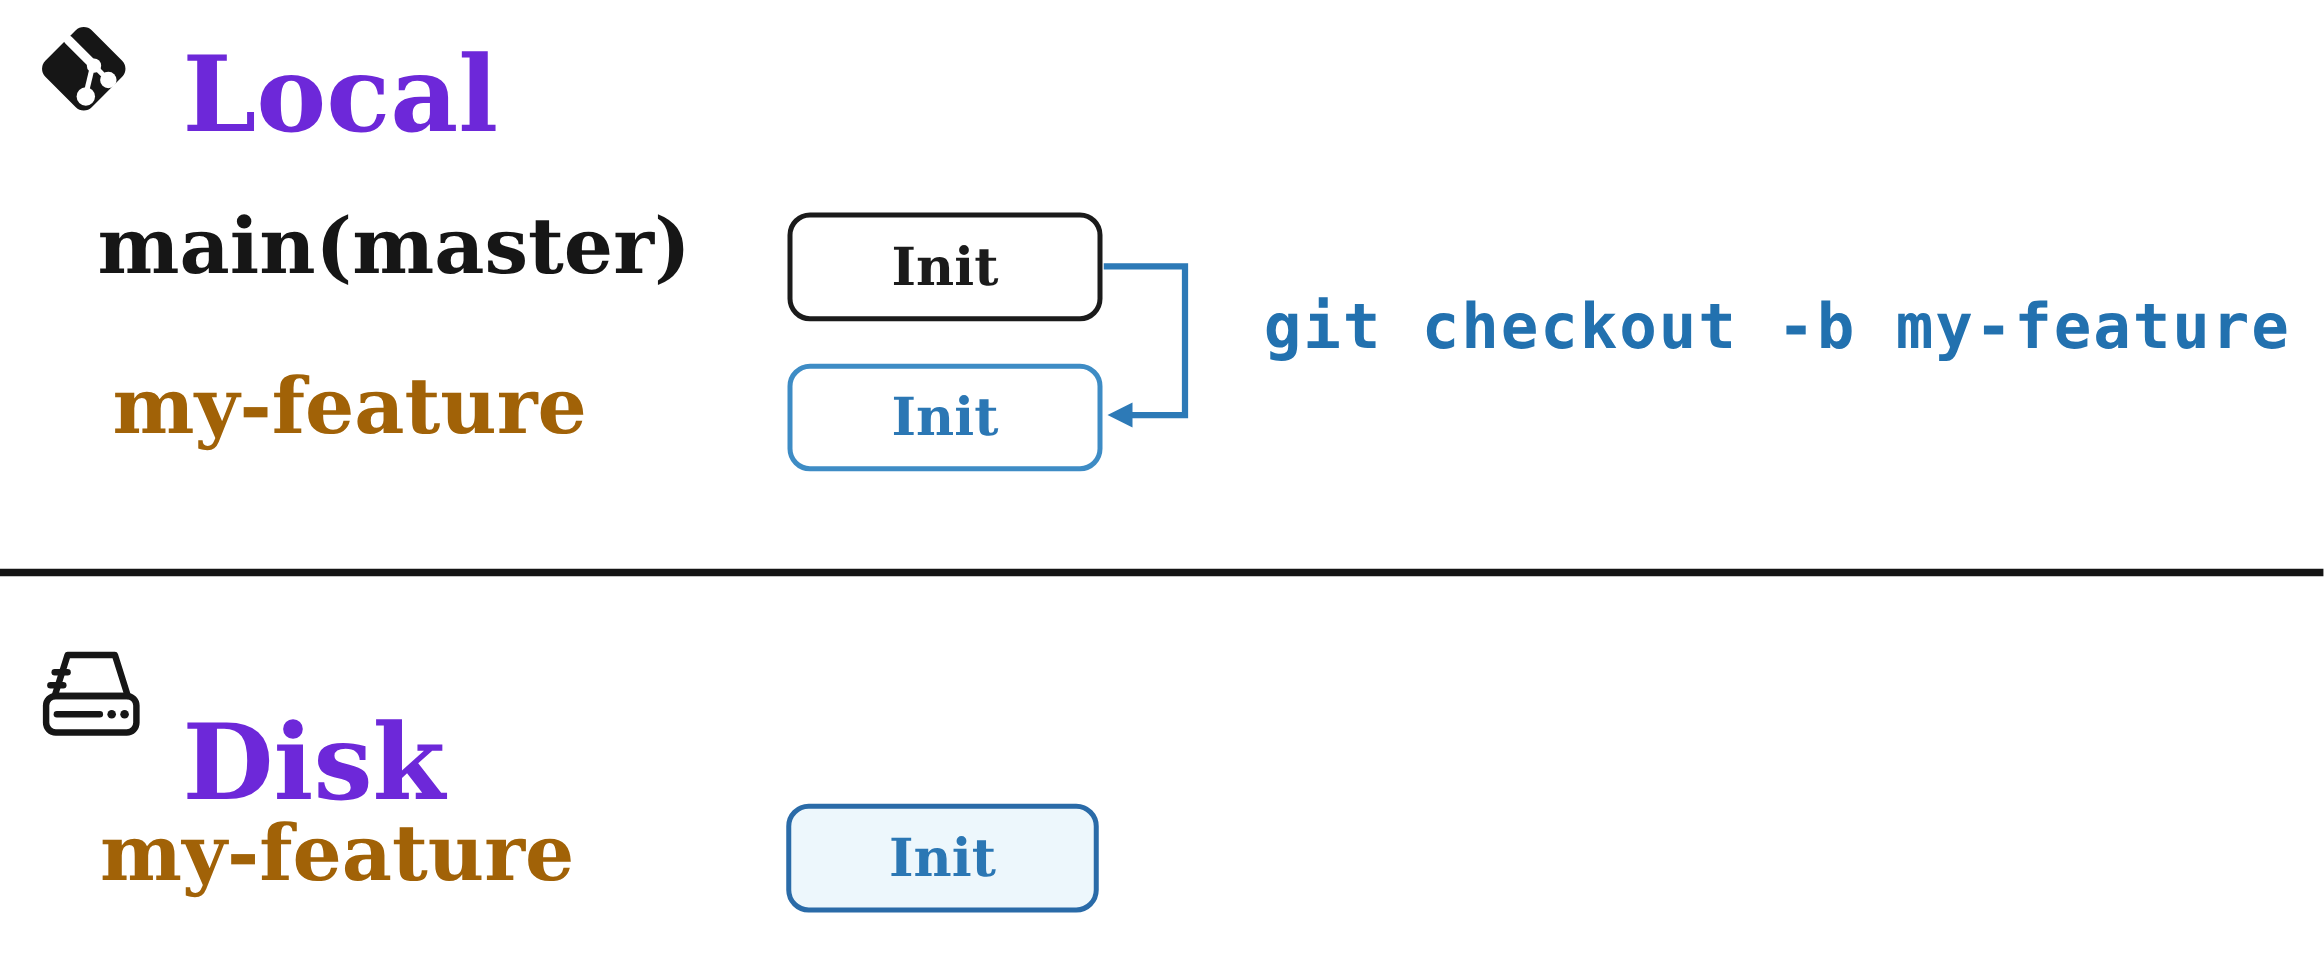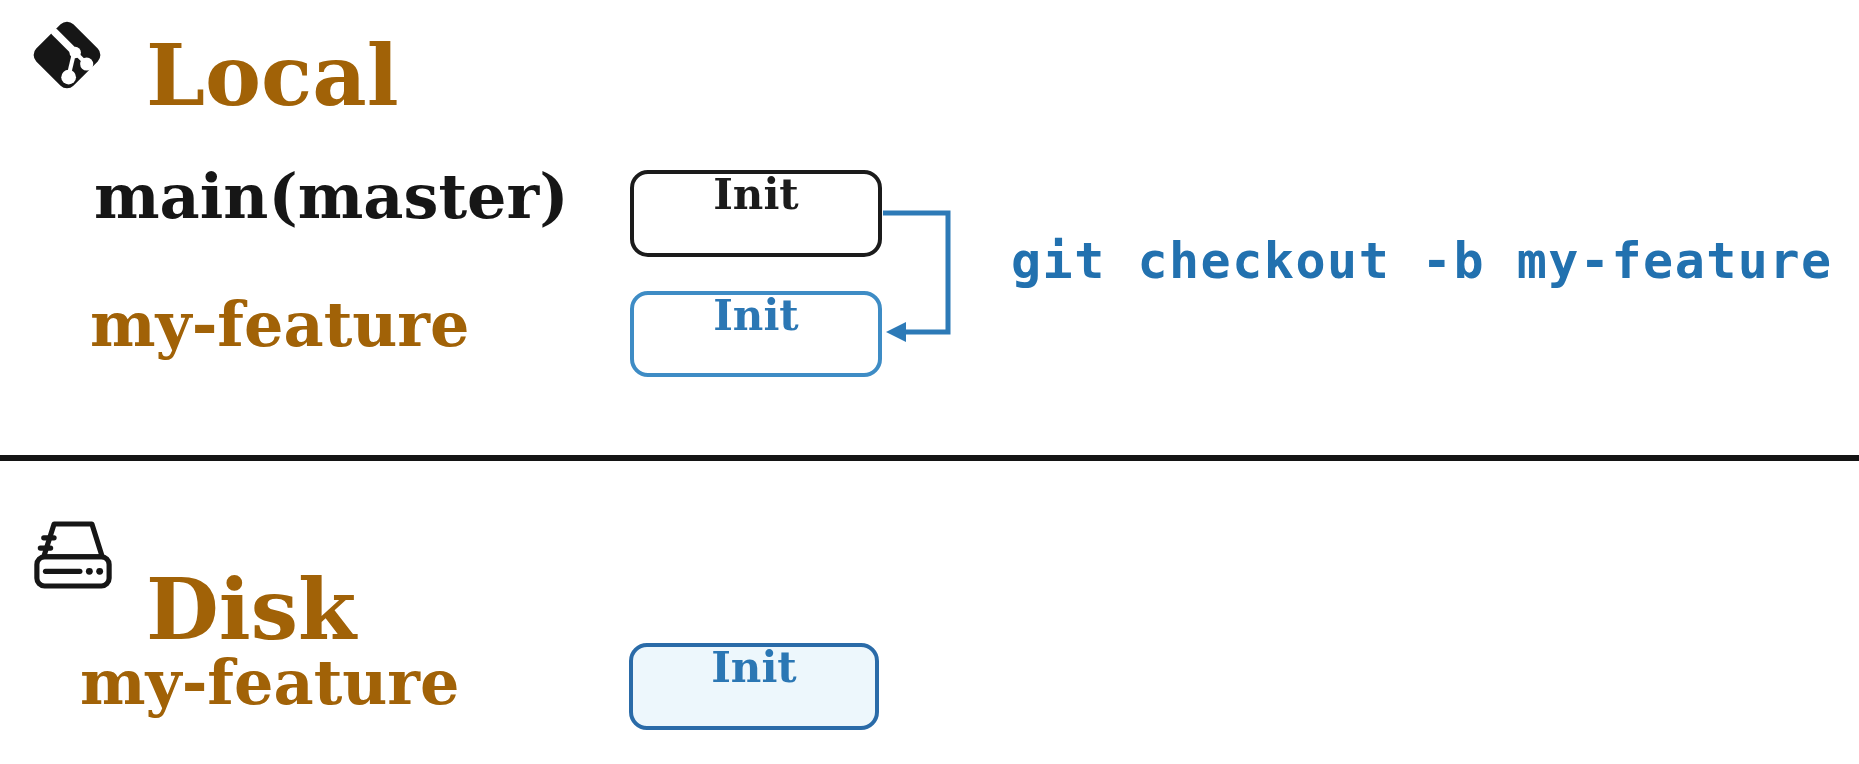--- a/index.html
+++ b/index.html
@@ -12,38 +12,39 @@
     overflow: hidden;
     font-family: "DejaVu Serif", "Liberation Serif", serif;
     color: #161616;
   }
   .abs { position: absolute; }
 
   .section-heading-text {
     font-size: 84px;
     font-weight: bold;
     line-height: 1;
-    color: #a16207;
+    color: #6d28d9;
     white-space: nowrap;
   }
   .branch-label {
     font-size: 62px;
     font-weight: bold;
     line-height: 1;
     white-space: nowrap;
   }
   .label-black { color: #161616; }
   .label-blue  { color: #a16207; }
 
   .commit-box {
     position: absolute;
     width: 252px;
     height: 87px;
     border-radius: 18px;
     display: flex;
+    align-items: center;
     justify-content: center;
     background: #ffffff;
   }
   .commit-box span {
     font-size: 42px;
     font-weight: bold;
     line-height: 1;
   }
   .box-black { border: 4px solid #1b1b1b; }
   .box-black span { color: #1b1b1b; }
@@ -86,21 +87,21 @@
       <line x1="35" y1="22" x2="57" y2="44" stroke="#ffffff" stroke-width="9" stroke-linecap="round"></line>
       <line x1="60" y1="47" x2="71" y2="58" stroke="#ffffff" stroke-width="5"></line>
       <line x1="58" y1="50" x2="53" y2="71" stroke="#ffffff" stroke-width="5"></line>
       <circle cx="60" cy="47" r="7" fill="#ffffff"></circle>
       <circle cx="74" cy="61" r="8" fill="#ffffff"></circle>
       <circle cx="52" cy="77" r="9" fill="#ffffff"></circle>
     </svg>
 
     <div class="abs section-heading-text" style="left:146px; top:34px;">Local</div>
 
-    <div class="abs branch-label label-black" style="left:94px; top:166px;">main(master)</div>
+    <div class="abs branch-label label-black" style="left:78px; top:166px;">main(master)</div>
 
     <div class="commit-box box-black" style="left:630px; top:170px;">
       <span>Init</span>
     </div>
 
     <div class="abs branch-label label-blue" style="left:90px; top:294px;">my-feature</div>
 
     <div class="commit-box box-blue-local" style="left:630px; top:291px; height:86px;">
       <span>Init</span>
     </div>

